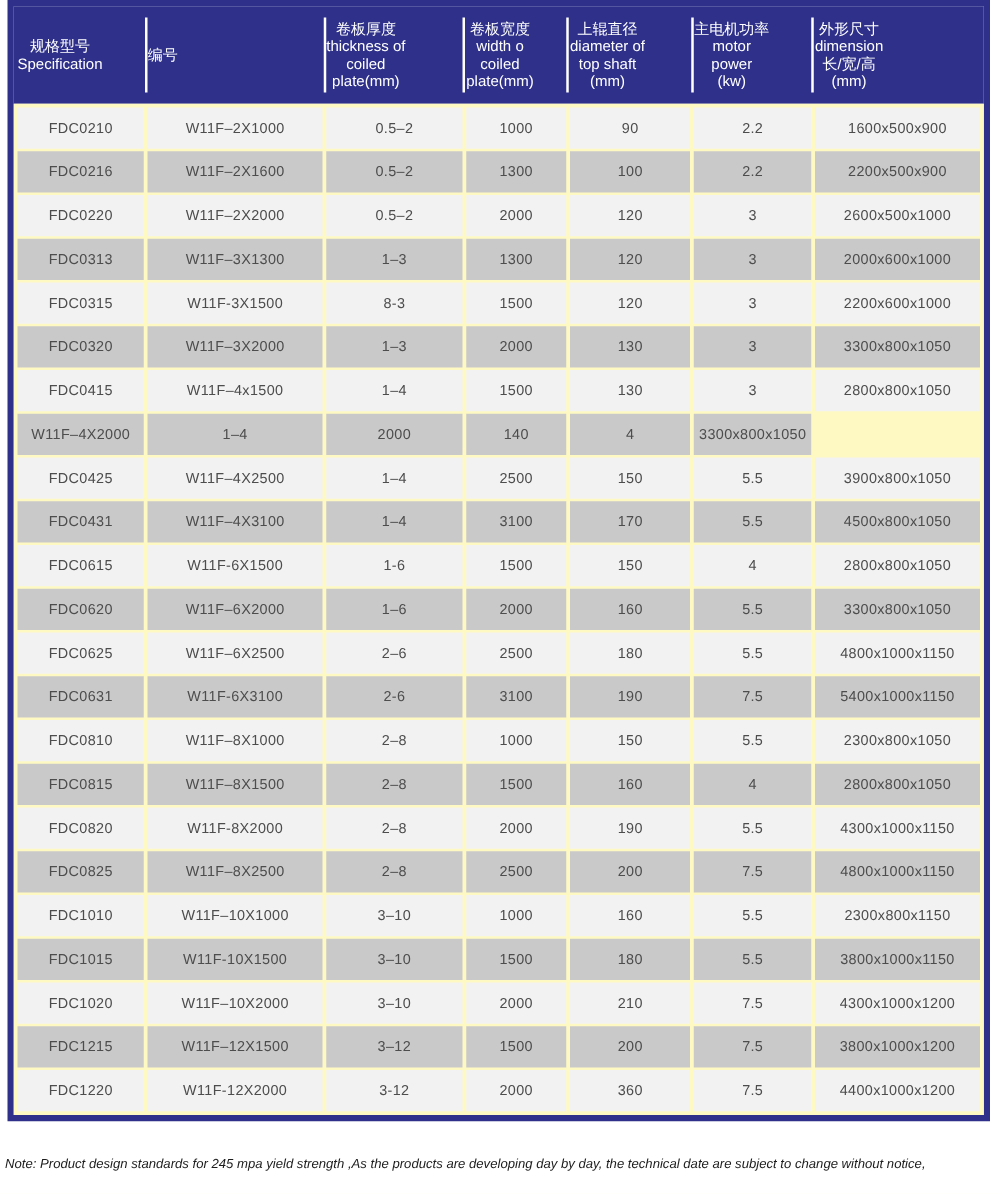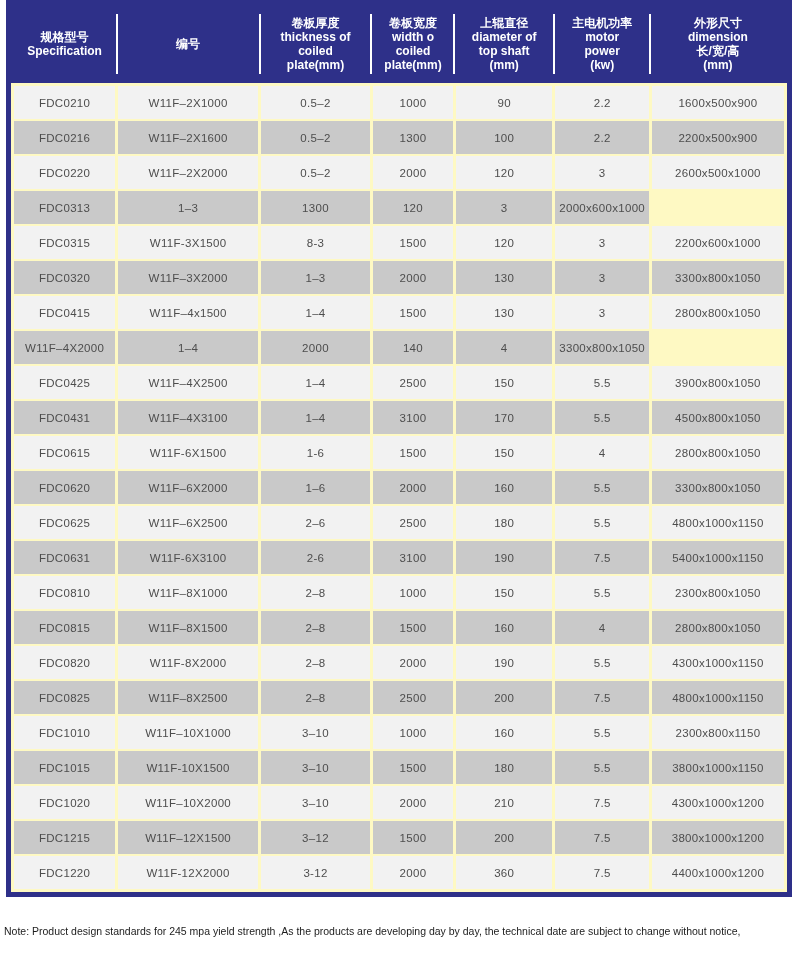--- a/index.html
+++ b/index.html
@@ -27,24 +27,23 @@
     grid-template-columns: var(--cols);
     gap: 3px;
     padding: 0 3px;
     background: #2e3089;
     height: 78px;
   }
   .hcell {
     position: relative;
     display: flex;
     align-items: center;
-    justify-content: center;
     text-align: center;
     color: #ffffff;
-    font-weight: bold;
+    font-weight: normal;
     font-size: 12px;
     line-height: 1.18;
   }
   .hcell span { white-space: pre-line; }
   .hcell + .hcell::before {
     content: "";
     position: absolute;
     left: -2.5px;
     top: 9px;
     bottom: 9px;
@@ -76,20 +75,21 @@
   }
   .trow.dark .cell { background: #c9c9c9; }
 
   .notes {
     position: absolute;
     left: 4px; top: 924px;
     width: 792px;
     color: #1c1c1c;
     font-size: 10.5px;
     line-height: 14px;
+    font-style: italic;
   }
   .note-line { white-space: nowrap; }
 </style>
 </head>
 <body>
 
 <div class="page">
 
   <div class="spec-table">
 
@@ -156,20 +156,21 @@
           <div class="cell">FDC0220</div>
           <div class="cell">W11F–2X2000</div>
           <div class="cell">0.5–2</div>
           <div class="cell">2000</div>
           <div class="cell">120</div>
           <div class="cell">3</div>
           <div class="cell">2600x500x1000</div>
         </div>
         <div class="trow dark">
           <div class="cell">FDC0313</div>
+          <div class="cell">W11F–3X1300</div>
           <div class="cell">1–3</div>
           <div class="cell">1300</div>
           <div class="cell">120</div>
           <div class="cell">3</div>
           <div class="cell">2000x600x1000</div>
         </div>
         <div class="trow light">
           <div class="cell">FDC0315</div>
           <div class="cell">W11F-3X1500</div>
           <div class="cell">8-3</div>

